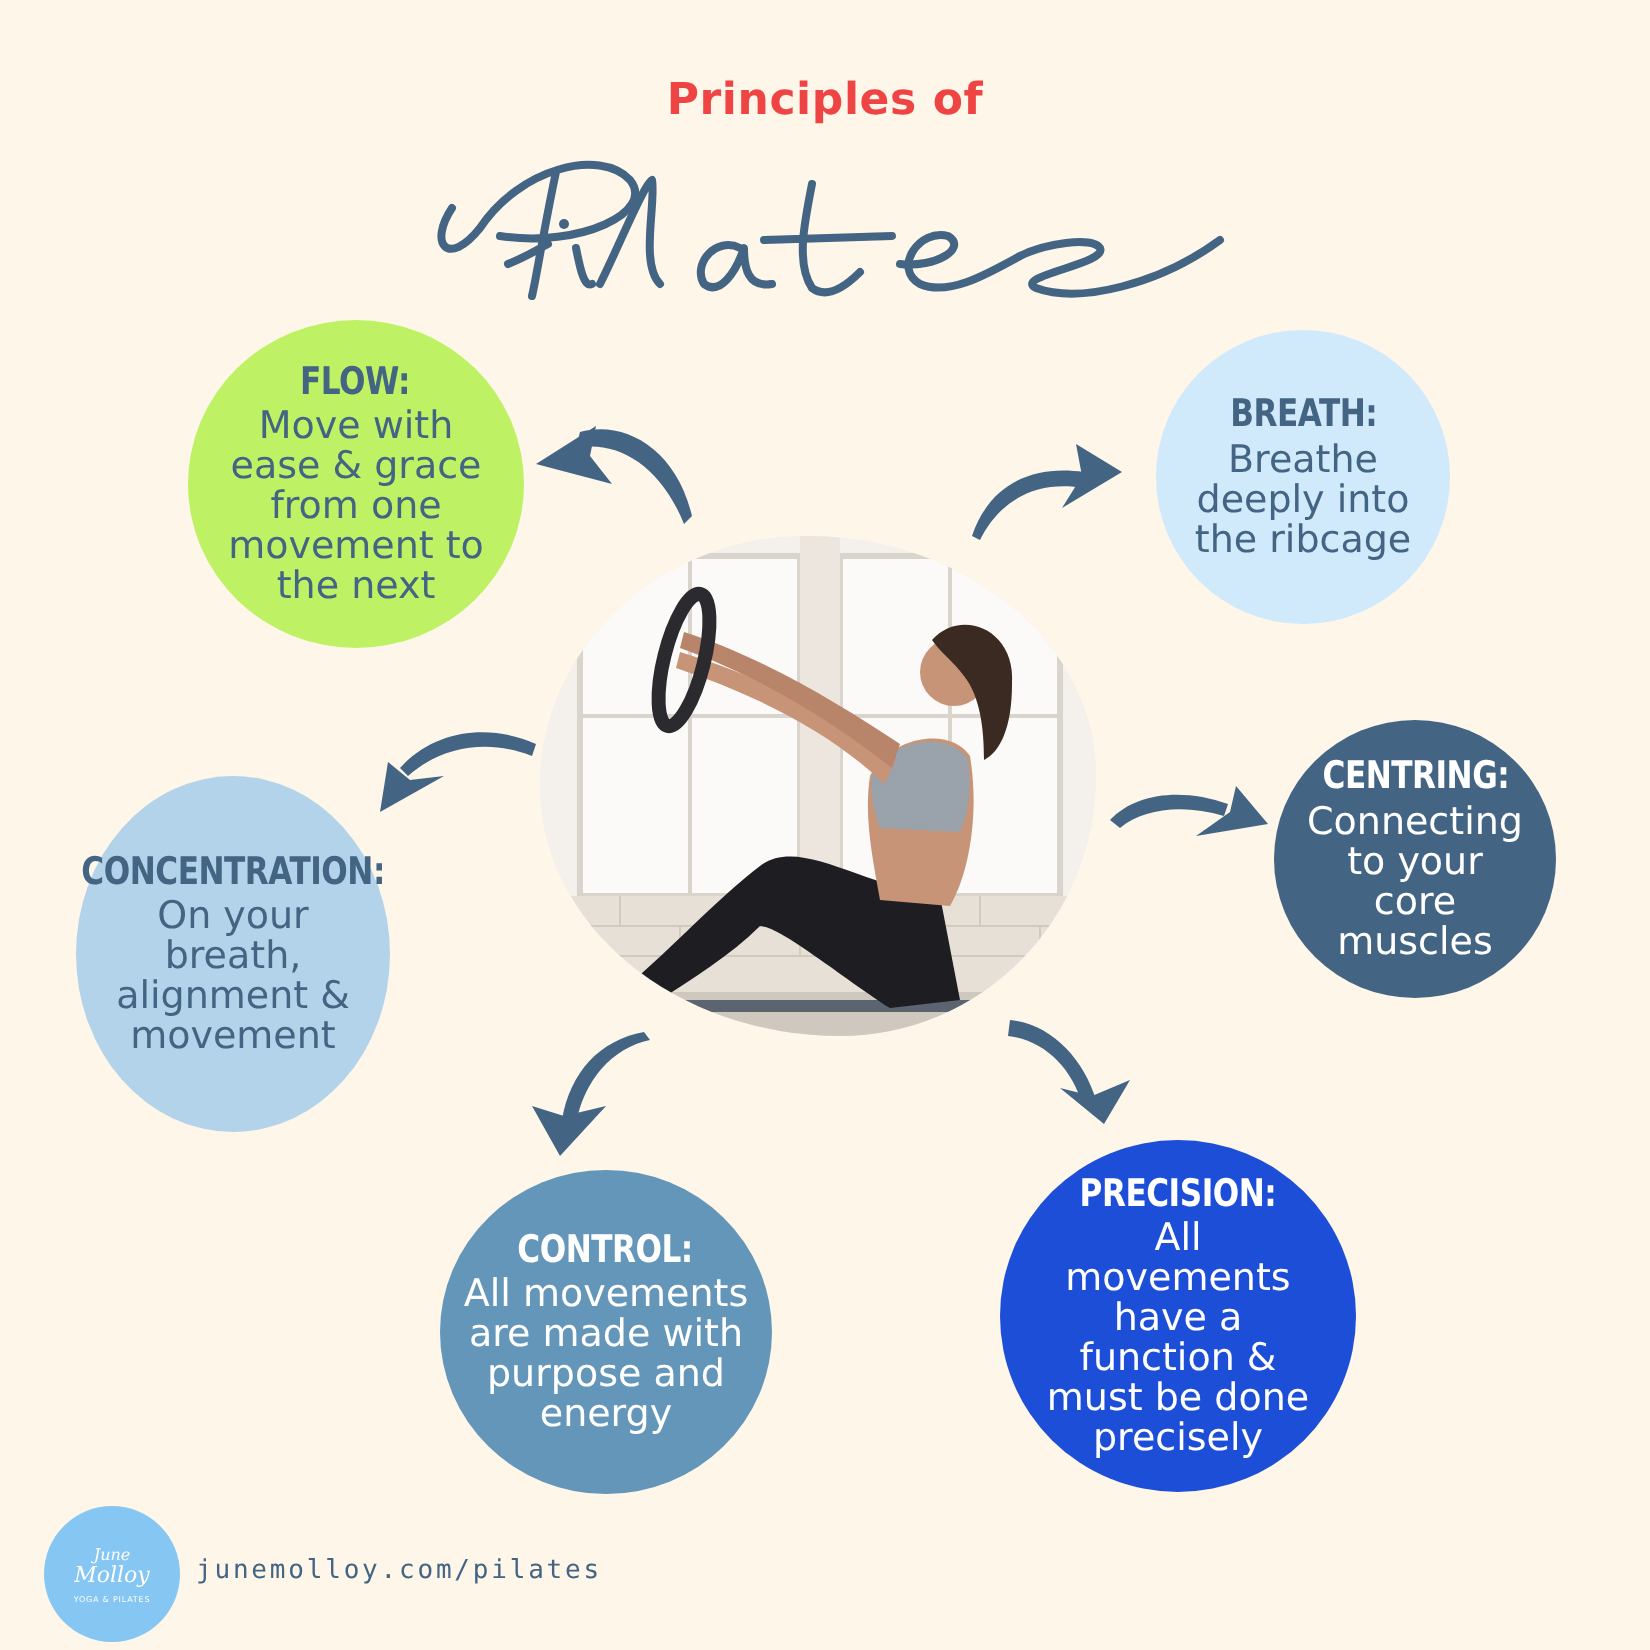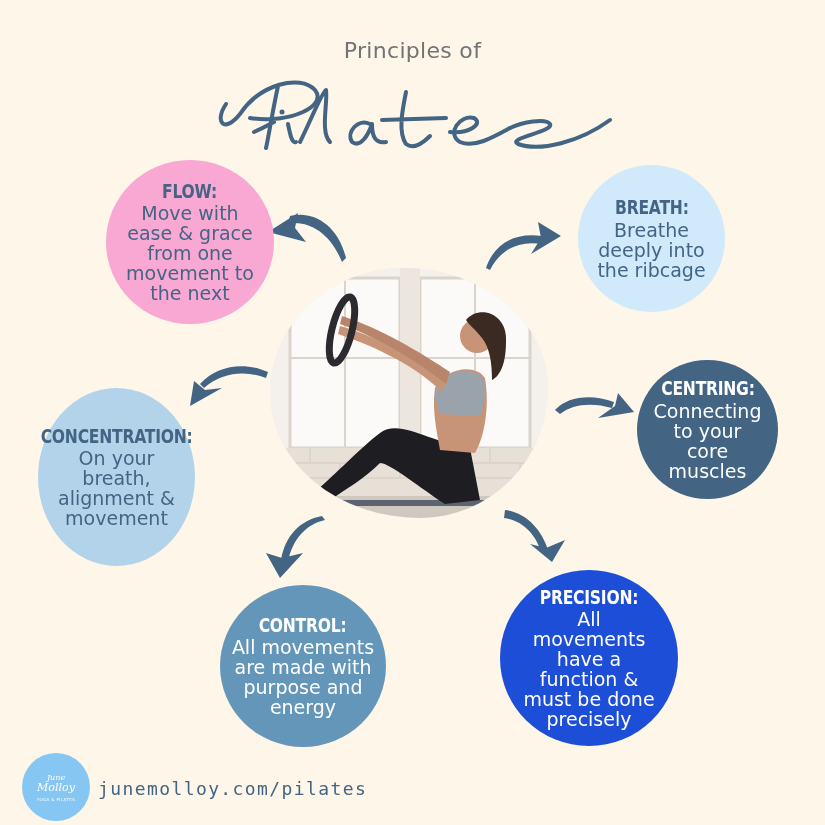--- a/index.html
+++ b/index.html
@@ -1,30 +1,30 @@
 <!DOCTYPE html>
 <html><head>
 <meta charset="utf-8">
 <style>
   * { box-sizing: border-box; margin: 0; padding: 0; }
   html, body { width: 825px; height: 825px; overflow: hidden; }
   body { background: #fdf6e9; font-family: "Liberation Sans", sans-serif; position: relative; }
   .canvas { position: absolute; left: 0; top: 0; width: 825px; height: 825px; background: #fdf6e9; }
 
   .subtitle { position: absolute; top: 38px; left: 0; width: 825px; text-align: center;
-    font-family: "DejaVu Sans", sans-serif; font-size: 22px; color: #737373; letter-spacing: 0.3px; }
+    font-family: "DejaVu Sans", sans-serif; font-size: 22px; color: #ef4444; letter-spacing: 0.3px; font-weight: bold; }
   .script-title { position: absolute; left: 210px; top: 62px; width: 420px; height: 100px; }
 
   .circle { position: absolute; border-radius: 50%; display: flex; flex-direction: column;
     align-items: center; justify-content: center; text-align: center; }
   .circle .heading { font-family: "DejaVu Sans", sans-serif; font-weight: bold; font-size: 19px;
     letter-spacing: -0.3px; transform: scaleX(0.82); line-height: 1.1; margin-bottom: 2px; }
   .circle .body { font-family: "DejaVu Sans", sans-serif; font-size: 19px; line-height: 20px; }
 
-  .c-flow { left: 106px; top: 160px; width: 168px; height: 164px; background: #f9a8d4; color: #436583; }
+  .c-flow { left: 94px; top: 160px; width: 168px; height: 164px; background: #bef264; color: #436583; }
   .c-breath { left: 578px; top: 165px; width: 147px; height: 147px; background: #d0e9fb; color: #436583; }
   .c-conc { left: 38px; top: 388px; width: 157px; height: 178px; background: #b3d3ea; color: #436583; align-items: center; }
   .c-centring { left: 637px; top: 360px; width: 141px; height: 139px; background: #436583; color: #ffffff; }
   .c-control { left: 220px; top: 585px; width: 166px; height: 162px; background: #6496b9; color: #ffffff; }
   .c-precision { left: 500px; top: 570px; width: 178px; height: 176px; background: #1d4ed8; color: #ffffff; }
 
   .c-flow .body, .c-conc .body { width: 140px; }
   .c-control .body { width: 150px; }
   .c-precision .body { width: 140px; }
 
@@ -32,21 +32,21 @@
     border-radius: 48% 52% 46% 54% / 50% 48% 52% 50%; overflow: hidden; background: #f1ece6; }
 
   .arrows { position: absolute; left: 0; top: 0; width: 825px; height: 825px; pointer-events: none; }
 
   .logo { position: absolute; left: 22px; top: 753px; width: 68px; height: 68px; border-radius: 50%;
     background: #85c6f2; display: flex; flex-direction: column; align-items: center; justify-content: center; color: #fff; }
   .logo .l1 { font-family: "DejaVu Serif", serif; font-style: italic; font-size: 8px; line-height: 9px; }
   .logo .l2 { font-family: "DejaVu Serif", serif; font-style: italic; font-size: 11px; line-height: 12px; }
   .logo .l3 { font-family: "DejaVu Sans", sans-serif; font-size: 4px; letter-spacing: 0.4px; margin-top: 3px; }
   .url { position: absolute; left: 98px; top: 778px; font-family: "DejaVu Sans Mono", monospace;
-    font-size: 18px; color: #436583; letter-spacing: 1.4px; }
+    font-size: 13px; color: #436583; letter-spacing: 1.4px; }
 </style>
 </head>
 <body>
 
 <div class="canvas">
 
   <div class="subtitle">Principles of</div>
 
   <svg class="script-title" viewBox="0 0 420 100">
     <g fill="none" stroke="#436583" stroke-width="4" stroke-linecap="round" stroke-linejoin="round">

